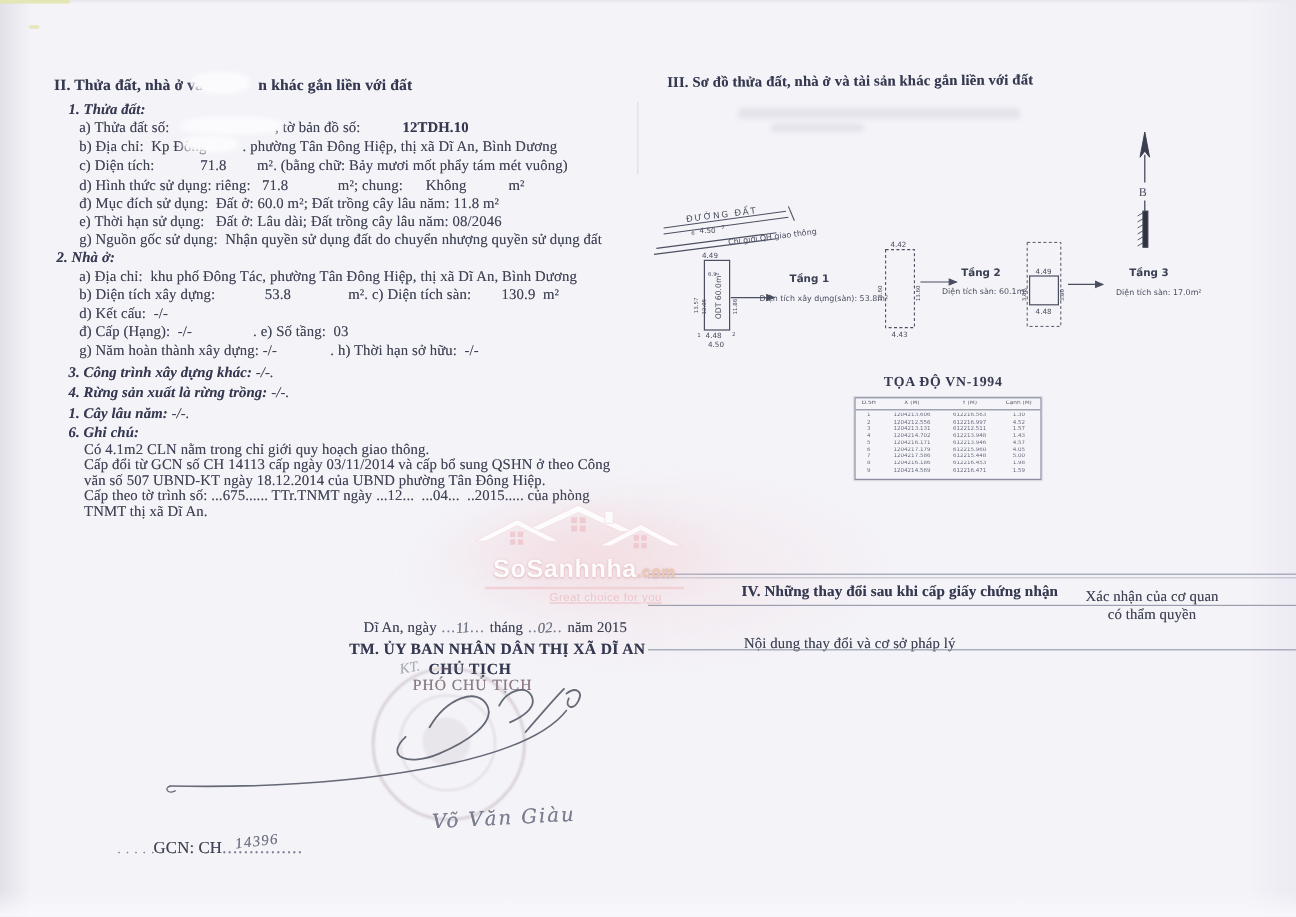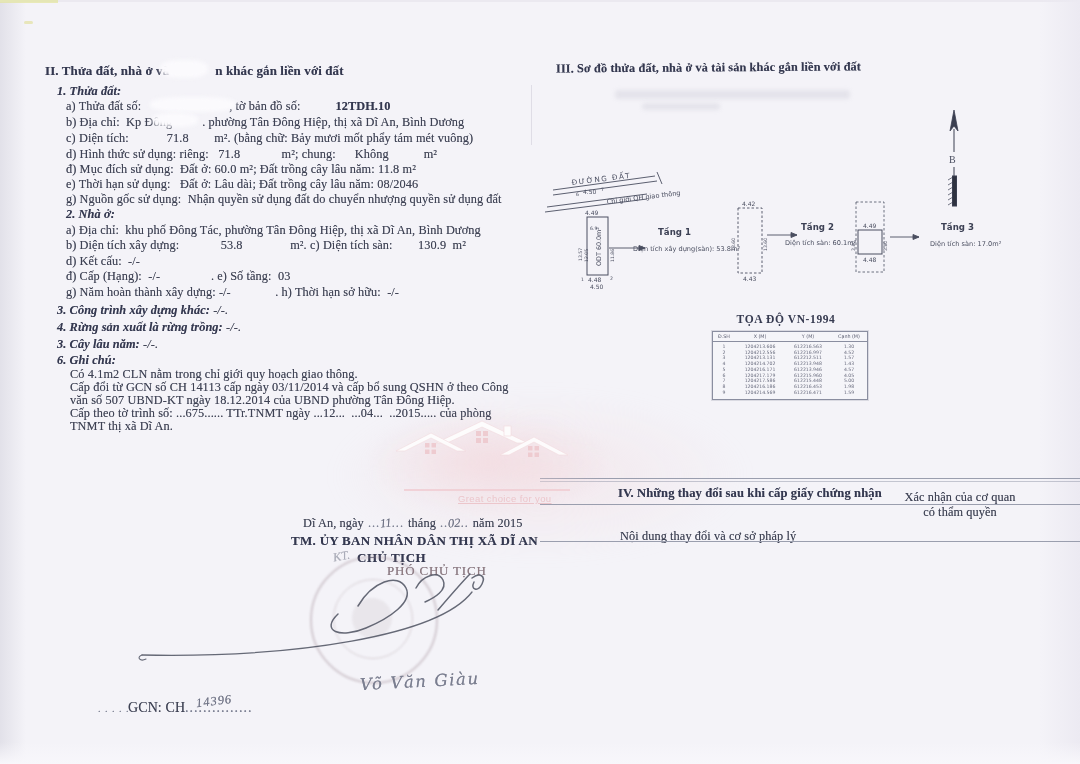--- a/index.html
+++ b/index.html
@@ -56,21 +56,21 @@
   .tiny{font-size:4.6px;}
   .flr{font-size:8.6px;font-weight:bold;fill:#3c4054;}
   .ar{font-size:6.6px;}
 
   
   .stamp{position:absolute;border-radius:50%;filter:blur(1.1px);}
   .stamp.outer{left:310px;top:556px;width:124px;height:124px;border:2.5px solid rgba(158,136,147,.38);}
   .stamp.inner{left:333px;top:579px;width:78px;height:78px;border:1.5px solid rgba(158,136,147,.33);}
   .stamp.blotch{left:352px;top:598px;width:40px;height:40px;background:rgba(158,136,147,.12);}
   .hw{font-style:italic;color:#6f7386;}
-  .vice{color:#8f7a80;letter-spacing:.8px;filter:blur(.3px);margin-left:43px;}
+  .vice{color:#8f7a80;letter-spacing:.8px;filter:blur(.3px);}
   .signer{font-style:italic;letter-spacing:1.6px;color:#7a7e90;transform:rotate(-3deg);
     font-family:"DejaVu Serif",serif;font-size:16.5px;}
   .dotline{letter-spacing:1px;color:#7c8094;}
 
   
   .wm{position:absolute;left:396px;top:419px;width:180px;height:86px;}
   .wm-glow{position:absolute;left:368px;top:412px;width:240px;height:100px;border-radius:50%;
     background:radial-gradient(ellipse at center,rgba(243,211,216,.55),rgba(243,211,216,0) 72%);filter:blur(6px);}
   .wm-text{position:absolute;left:6px;top:44px;width:170px;text-align:center;
     font-family:"Liberation Sans",sans-serif;font-weight:bold;font-size:21px;color:#fdfcfc;
@@ -104,30 +104,30 @@
 
 <div class="t" style="left:66px;top:115px;"><span>b) Địa chỉ:  Kp Đông</span><span class="gap" style="width:30px"></span><span>. phường Tân Đông Hiệp, thị xã Dĩ An, Bình Dương</span></div>
 <div class="blob" style="left:152px;top:113px;width:46px;height:14px;"></div>
 
 <div class="t" style="left:66px;top:131px;">c) Diện tích:            71.8        m². (bằng chữ: Bảy mươi mốt phẩy tám mét vuông)</div>
 <div class="t" style="left:66px;top:147px;">d) Hình thức sử dụng: riêng:   71.8             m²; chung:      Không           m²</div>
 <div class="t" style="left:66px;top:162px;">đ) Mục đích sử dụng:  Đất ở: 60.0 m²; Đất trồng cây lâu năm: 11.8 m²</div>
 <div class="t" style="left:66px;top:177px;">e) Thời hạn sử dụng:   Đất ở: Lâu dài; Đất trồng cây lâu năm: 08/2046</div>
 <div class="t" style="left:66px;top:192px;">g) Nguồn gốc sử dụng:  Nhận quyền sử dụng đất do chuyển nhượng quyền sử dụng đất</div>
 
-<div class="t b i" style="left:66px;top:207px;">2. Nhà ở:</div>
+<div class="t b i" style="left:47px;top:207px;">2. Nhà ở:</div>
 <div class="t" style="left:66px;top:223px;">a) Địa chỉ:  khu phố Đông Tác, phường Tân Đông Hiệp, thị xã Dĩ An, Bình Dương</div>
 <div class="t" style="left:66px;top:238px;">b) Diện tích xây dựng:             53.8               m². c) Diện tích sàn:        130.9  m²</div>
 <div class="t" style="left:66px;top:254px;">d) Kết cấu:  -/-</div>
 <div class="t" style="left:66px;top:269px;">đ) Cấp (Hạng):  -/-                . e) Số tầng:  03</div>
 <div class="t" style="left:66px;top:285px;">g) Năm hoàn thành xây dựng: -/-              . h) Thời hạn sở hữu:  -/-</div>
 
 <div class="t" style="left:57px;top:303px;"><span class="b i">3. Công trình xây dựng khác:</span><span class="i"> -/-.</span></div>
 <div class="t" style="left:57px;top:320px;"><span class="b i">4. Rừng sản xuất là rừng trồng:</span><span class="i"> -/-.</span></div>
-<div class="t" style="left:57px;top:337px;"><span class="b i">3. Cây lâu năm:</span><span class="i"> -/-.</span></div>
+<div class="t" style="left:57px;top:337px;"><span class="b i">1. Cây lâu năm:</span><span class="i"> -/-.</span></div>
 
 <div class="t b i" style="left:57px;top:353px;text-align:right;">6. Ghi chú:</div>
 <div class="t" style="left:70px;top:367px;">Có 4.1m2 CLN nằm trong chỉ giới quy hoạch giao thông.</div>
 <div class="t" style="left:70px;top:380px;">Cấp đổi từ GCN số CH 14113 cấp ngày 03/11/2014 và cấp bổ sung QSHN ở theo Công</div>
 <div class="t" style="left:70px;top:393px;">văn số 507 UBND-KT ngày 18.12.2014 của UBND phường Tân Đông Hiệp.</div>
 <div class="t" style="left:70px;top:406px;">Cấp theo tờ trình số: ...675...... TTr.TNMT ngày ...12...  ...04...  ..2015..... của phòng</div>
 <div class="t" style="left:70px;top:419px;">TNMT thị xã Dĩ An.</div>
 
 <div class="t b" style="left:556px;top:60px;width:430px;transform:rotate(-.4deg);">III. Sơ đồ thửa đất, nhà ở và tài sản khác gắn liền với đất</div>
 
@@ -337,15 +337,16 @@
       <rect x="29" y="24" width="4.5" height="4.5"></rect>
         <rect x="35.5" y="24" width="4.5" height="4.5"></rect>
       <rect x="29" y="30.5" width="4.5" height="4.5"></rect>
         <rect x="35.5" y="30.5" width="4.5" height="4.5"></rect>
       <rect x="132" y="27" width="4.5" height="4.5"></rect>
         <rect x="138.5" y="27" width="4.5" height="4.5"></rect>
       <rect x="132" y="33.5" width="4.5" height="4.5"></rect>
         <rect x="138.5" y="33.5" width="4.5" height="4.5"></rect>
     </g>
   </svg>
+  <div class="wm-text"><span>SoSanhnha</span><span class="tld">.com</span></div>
   <div class="wm-line"></div>
   <div class="wm-tag">Great choice for you</div>
 </div>
 
 </body></html>

